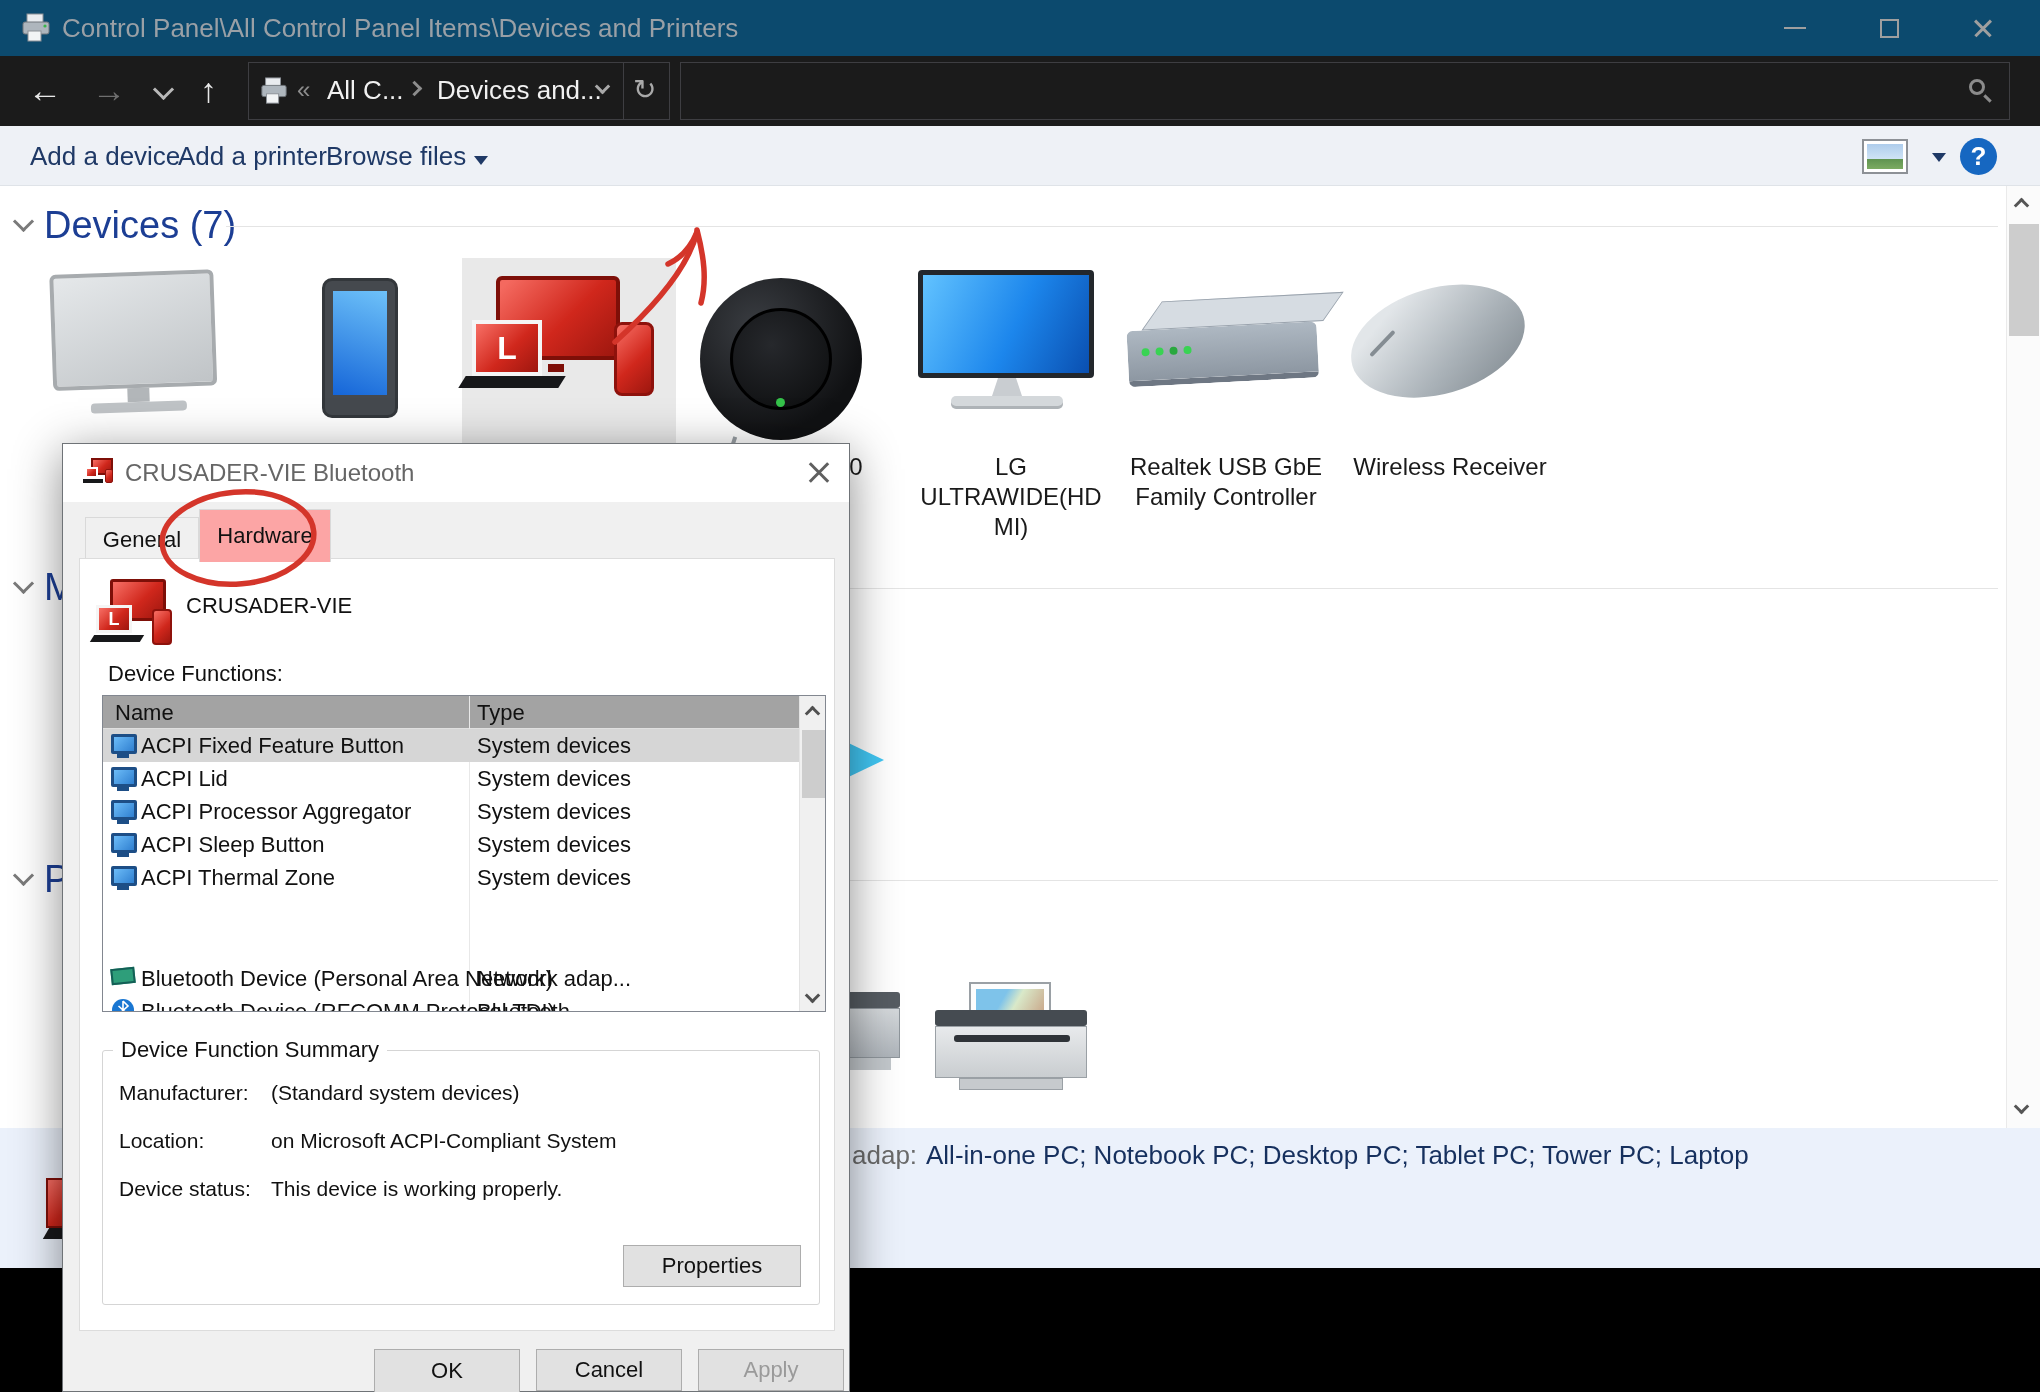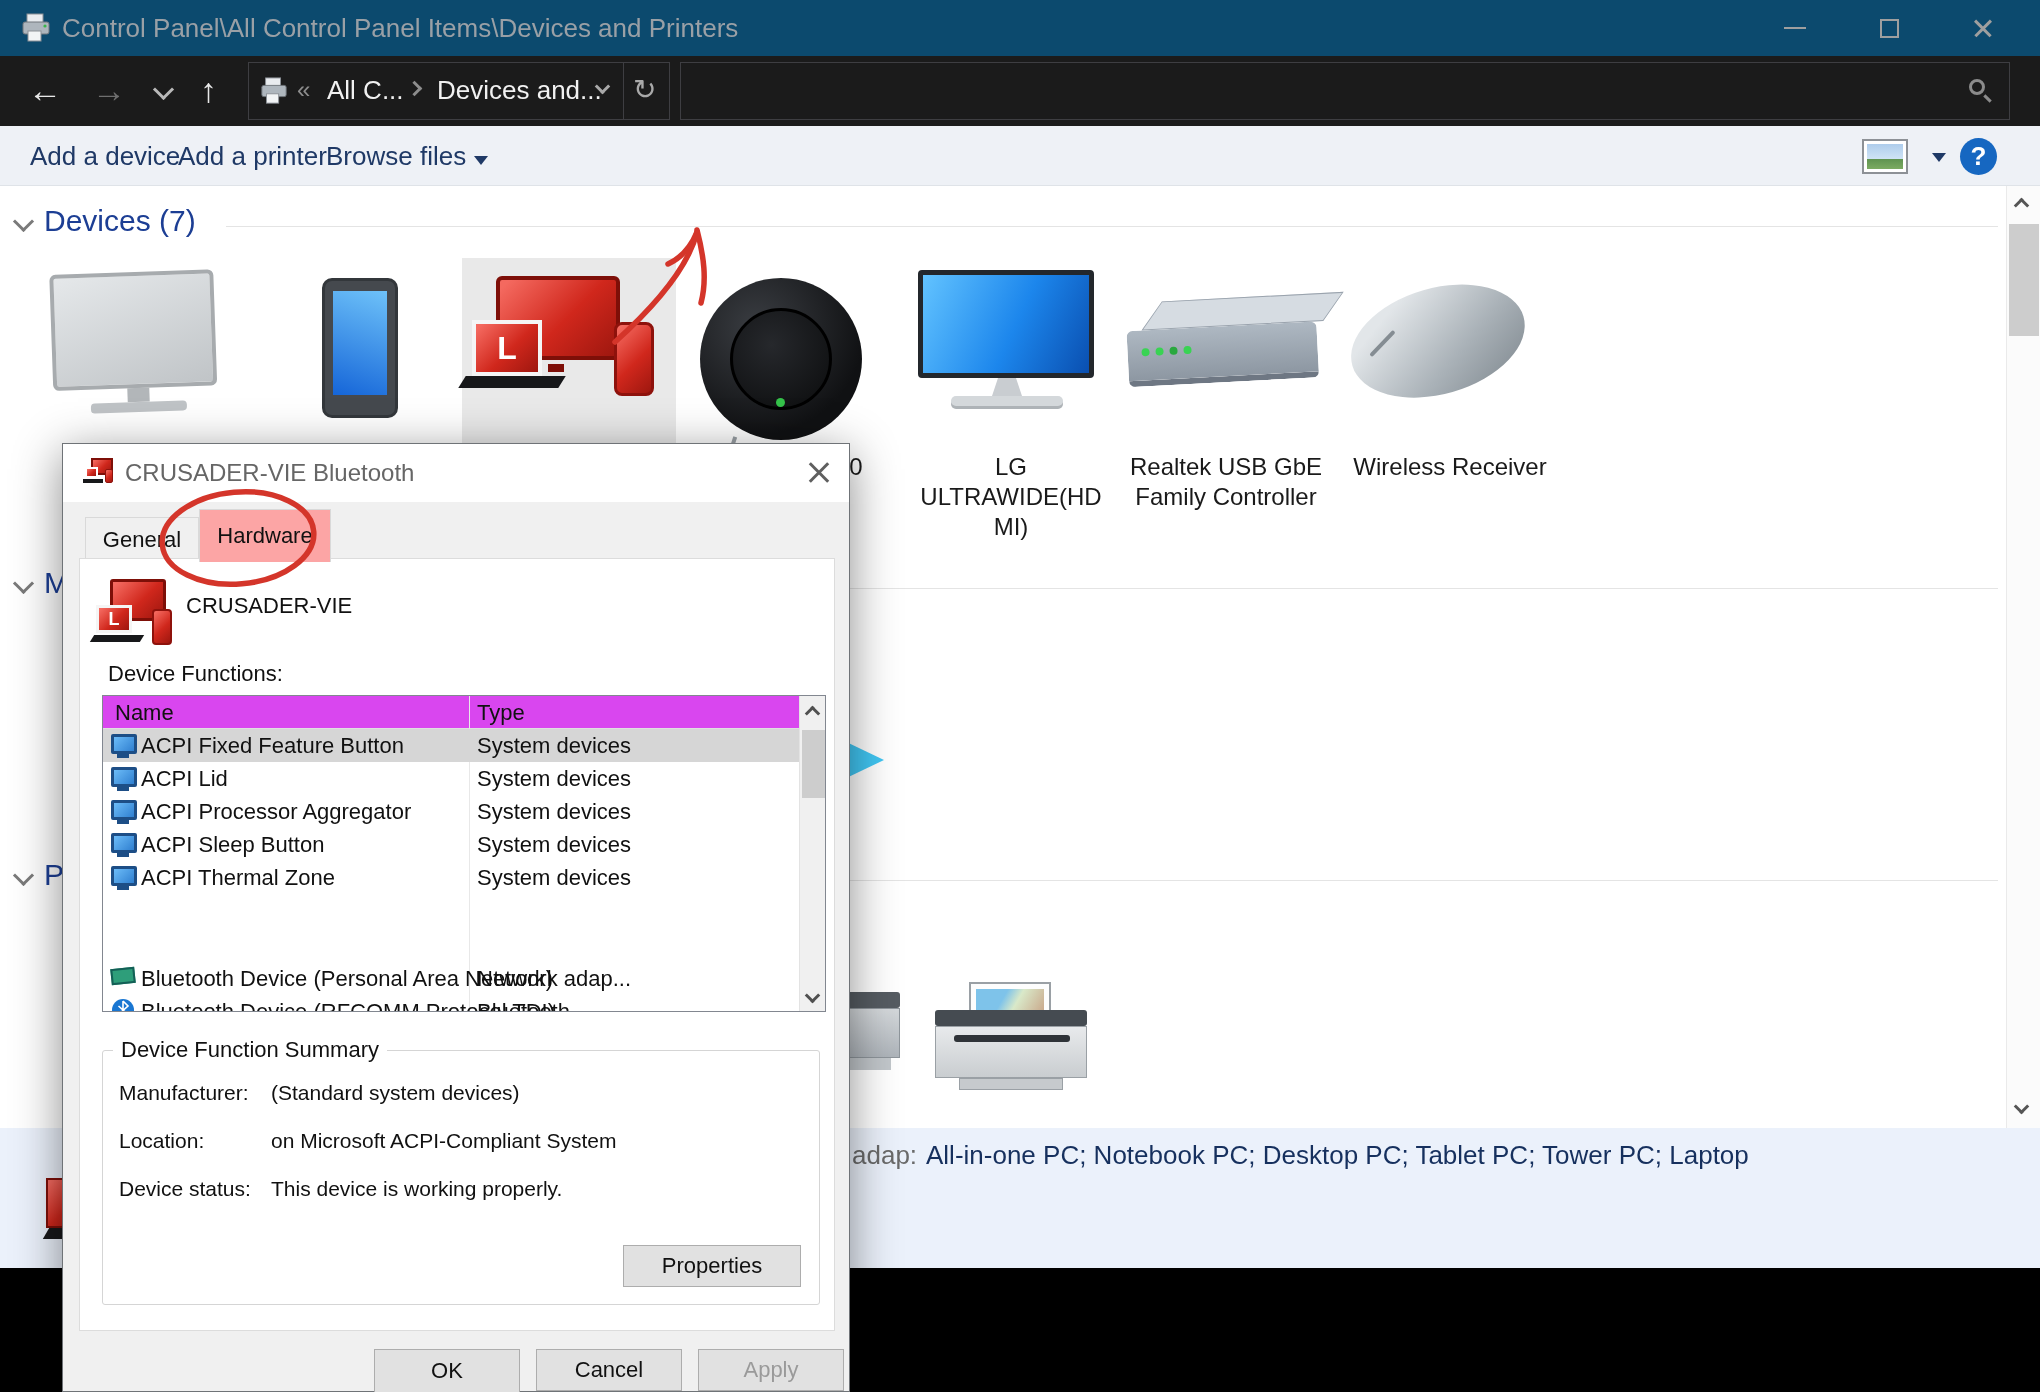--- a/index.html
+++ b/index.html
@@ -18,21 +18,21 @@
   .xbar{position:absolute;width:22px;height:2.5px;background:#9f9f9f;}
   #navbar{left:0;top:56px;width:2040px;height:70px;background:#1b1b1b;}
   .navg{position:absolute;top:14px;font-size:34px;color:#e8e8e8;line-height:40px;}
   .darkbox{position:absolute;top:6px;height:58px;background:#1b1b1b;border:1px solid #3e3e42;}
   
   #toolbar{left:0;top:126px;width:2040px;height:60px;background:#eef1f6;border-bottom:1px solid #dfe3e8;}
   .tlink{position:absolute;top:15px;font-size:26px;color:#1f3966;white-space:nowrap;}
   .caret{display:inline-block;width:0;height:0;border-left:7px solid transparent;border-right:7px solid transparent;border-top:9px solid #1f3966;margin-left:8px;}
   
   #content{left:0;top:186px;width:2040px;height:942px;background:#fff;}
-  .sechead{font-size:30px;color:#1c3e94;white-space:nowrap;}
+  .sechead{font-size:38px;color:#1c3e94;white-space:nowrap;}
   .secline{position:absolute;height:1px;background:#e4e4e4;}
   .devlabel{position:absolute;font-size:24px;color:#1a1a1a;text-align:center;line-height:30px;overflow-wrap:anywhere;}
   
   .redgrad{background:linear-gradient(135deg,#f4695f 5%,#d0271c 55%,#9e170f);}
   
   #details{left:0;top:1128px;width:2040px;height:140px;background:#ebf1fb;}
   #blackstrip{left:0;top:1268px;width:2040px;height:124px;background:#000;}
   
   #dialog{left:62px;top:443px;width:788px;height:949px;background:#f0f0f0;border:1px solid #6f7377;box-shadow:0 10px 45px rgba(0,0,0,.45);z-index:40;}
   #dlg-title{position:absolute;left:0;top:0;width:100%;height:58px;background:#fff;}
@@ -259,21 +259,21 @@
         </div>
         <div style="position:absolute;left:-4px;top:56px;width:50px;height:7px;background:#17181a;transform:skewX(-32deg)"></div>
         <div class="redgrad" style="position:absolute;left:56px;top:30px;width:20px;height:36px;border:2px solid #8e120c;border-radius:4px"></div>
       </div>
       <span class="abs dtext" style="left:106px;top:34px">CRUSADER-VIE</span>
 
       <span class="abs dtext" style="left:28px;top:102px">Device Functions:</span>
 
       <div id="listbox">
 
-        <div class="abs" style="left:0;top:0;width:724px;height:33px;border-bottom:1px solid #e0e0e0;background:#d946ef">
+        <div class="abs" style="left:0;top:0;width:724px;height:33px;border-bottom:1px solid #e0e0e0;background:#a3a3a3">
           <span class="abs" style="left:12px;top:4px;font-size:22px;color:#111">Name</span>
           <span class="abs" style="left:374px;top:4px;font-size:22px;color:#111">Type</span>
         </div>
         <div class="abs" style="left:366px;top:0;width:1px;height:317px;background:#e8e8e8"></div>
 
         <div class="lrow" style="top:33px;background:#d6d6d6">
           <span class="mini-pc"></span>
           <span class="nm">ACPI Fixed Feature Button</span>
             <span class="tp">System devices</span>
         </div>

